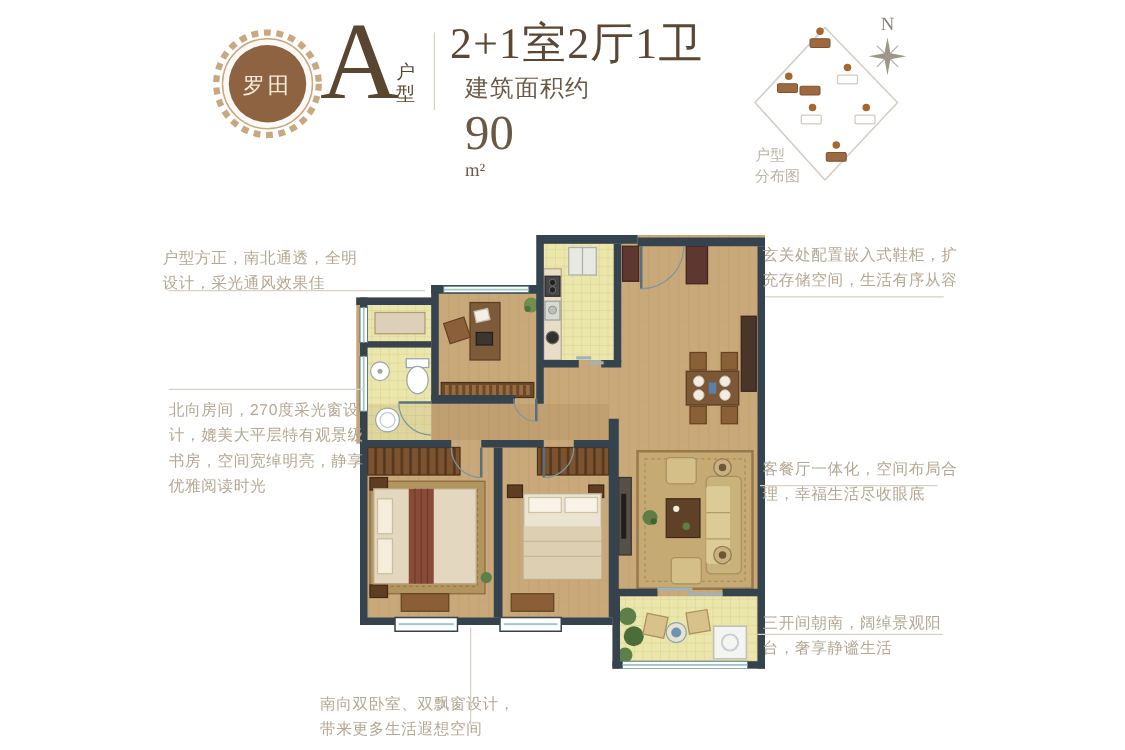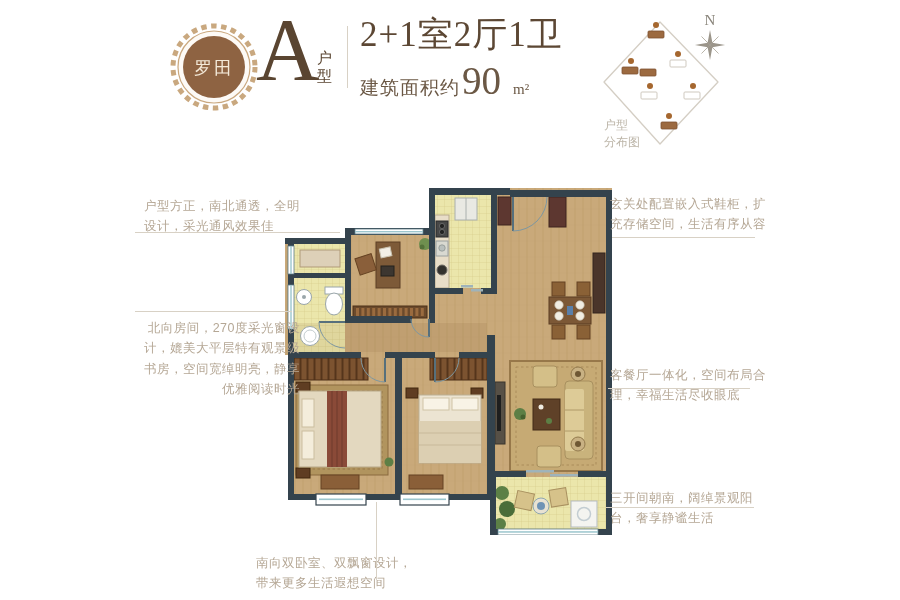--- a/index.html
+++ b/index.html
@@ -6,31 +6,31 @@
   #stage{position:relative;width:900px;height:600px;background:#ffffff;overflow:hidden;
          font-family:"Liberation Serif","DejaVu Serif",serif;}
   .abs{position:absolute;}
   
   .badge-wrap{left:168px;top:21px;width:92px;height:92px;}
   .unit-letter{left:256px;top:2px;font-size:88px;line-height:96px;color:#5a4531;}
   .unit-label{left:317px;top:50px;display:flex;flex-direction:column;gap:1px;
               font-size:15px;color:#5a4531;line-height:17px;}
   .head-divider{left:347px;top:26px;width:1px;height:62px;background:#d8d1c5;}
   .plan-title{left:360px;top:14px;font-size:35px;color:#5c4734;letter-spacing:1px;line-height:42px;}
-  .plan-area{left:360px;top:58px;display:flex;align-items:baseline;color:#6b5845;}
+  .plan-area{left:360px;top:58px;display:flex;align-items:baseline;color:#6b5845;flex-direction:column;}
   .plan-area .pfx{font-size:19px;letter-spacing:1px;}
   .plan-area .val{font-size:39px;margin-left:2px;}
   .plan-area .unit{font-size:15px;margin-left:12px;}
   
   .note{font-family:"Liberation Sans","DejaVu Sans",sans-serif;font-size:12.5px;
         color:#b5a795;line-height:1.62;white-space:pre-line;letter-spacing:.5px;}
   .leader{position:absolute;background:#d8d1c5;height:1px;}
   .vleader{position:absolute;background:#d8d1c5;width:1px;}
   
-  .sitemap-caption{left:604px;top:117px;font-family:Liberation Serif, serif;
+  .sitemap-caption{left:604px;top:117px;font-family:Liberation Mono, monospace;
                    font-size:12px;color:#bcb5a8;line-height:1.45;}
   .compass{left:692px;top:12px;width:36px;text-align:center;color:#8a857b;}
   .compass .n{font-size:15px;line-height:16px;display:block;}
 </style>
 </head>
 <body>
 
 <div id="stage">
 
   <div class="abs badge-wrap">
@@ -301,26 +301,26 @@
       <line x1="146" y1="134" x2="146" y2="152" stroke="#57707c" stroke-width="2"></line>
       <path d="M128,134 A18,18 0 0 0 146,152"></path>
       <rect x="178" y="100" width="12" height="2.5" fill="#9fb3ba" stroke="none"></rect>
       <rect x="188" y="104" width="12" height="2.5" fill="#9fb3ba" stroke="none"></rect>
       <rect x="243" y="285" width="28" height="2.5" fill="#9fb3ba" stroke="none"></rect>
       <rect x="267" y="289" width="28" height="2.5" fill="#9fb3ba" stroke="none"></rect>
     </g>
   </svg>
   </div>
 
-  <div class="abs note" style="left:144px;top:196px;width:165px;">户型方正，南北通透，全明
+  <div class="abs note" style="left:130px;top:196px;width:165px;">户型方正，南北通透，全明
 设计，采光通风效果佳</div>
   <div class="leader" style="left:135px;top:232px;width:205px;"></div>
 
   <div class="leader" style="left:135px;top:311px;width:157px;"></div>
-  <div class="abs note" style="left:135px;top:318px;width:165px;text-align:right;">北向房间，270度采光窗设
+  <div class="abs note" style="left:135px;top:318px;width:165px;">北向房间，270度采光窗设
 计，媲美大平层特有观景级
 书房，空间宽绰明亮，静享
 优雅阅读时光</div>
 
   <div class="abs note" style="left:610px;top:194px;width:160px;">玄关处配置嵌入式鞋柜，扩
 充存储空间，生活有序从容</div>
   <div class="leader" style="left:612px;top:237px;width:143px;"></div>
 
   <div class="abs note" style="left:610px;top:345px;width:160px;margin-top:20px;">客餐厅一体化，空间布局合
 理，幸福生活尽收眼底</div>

